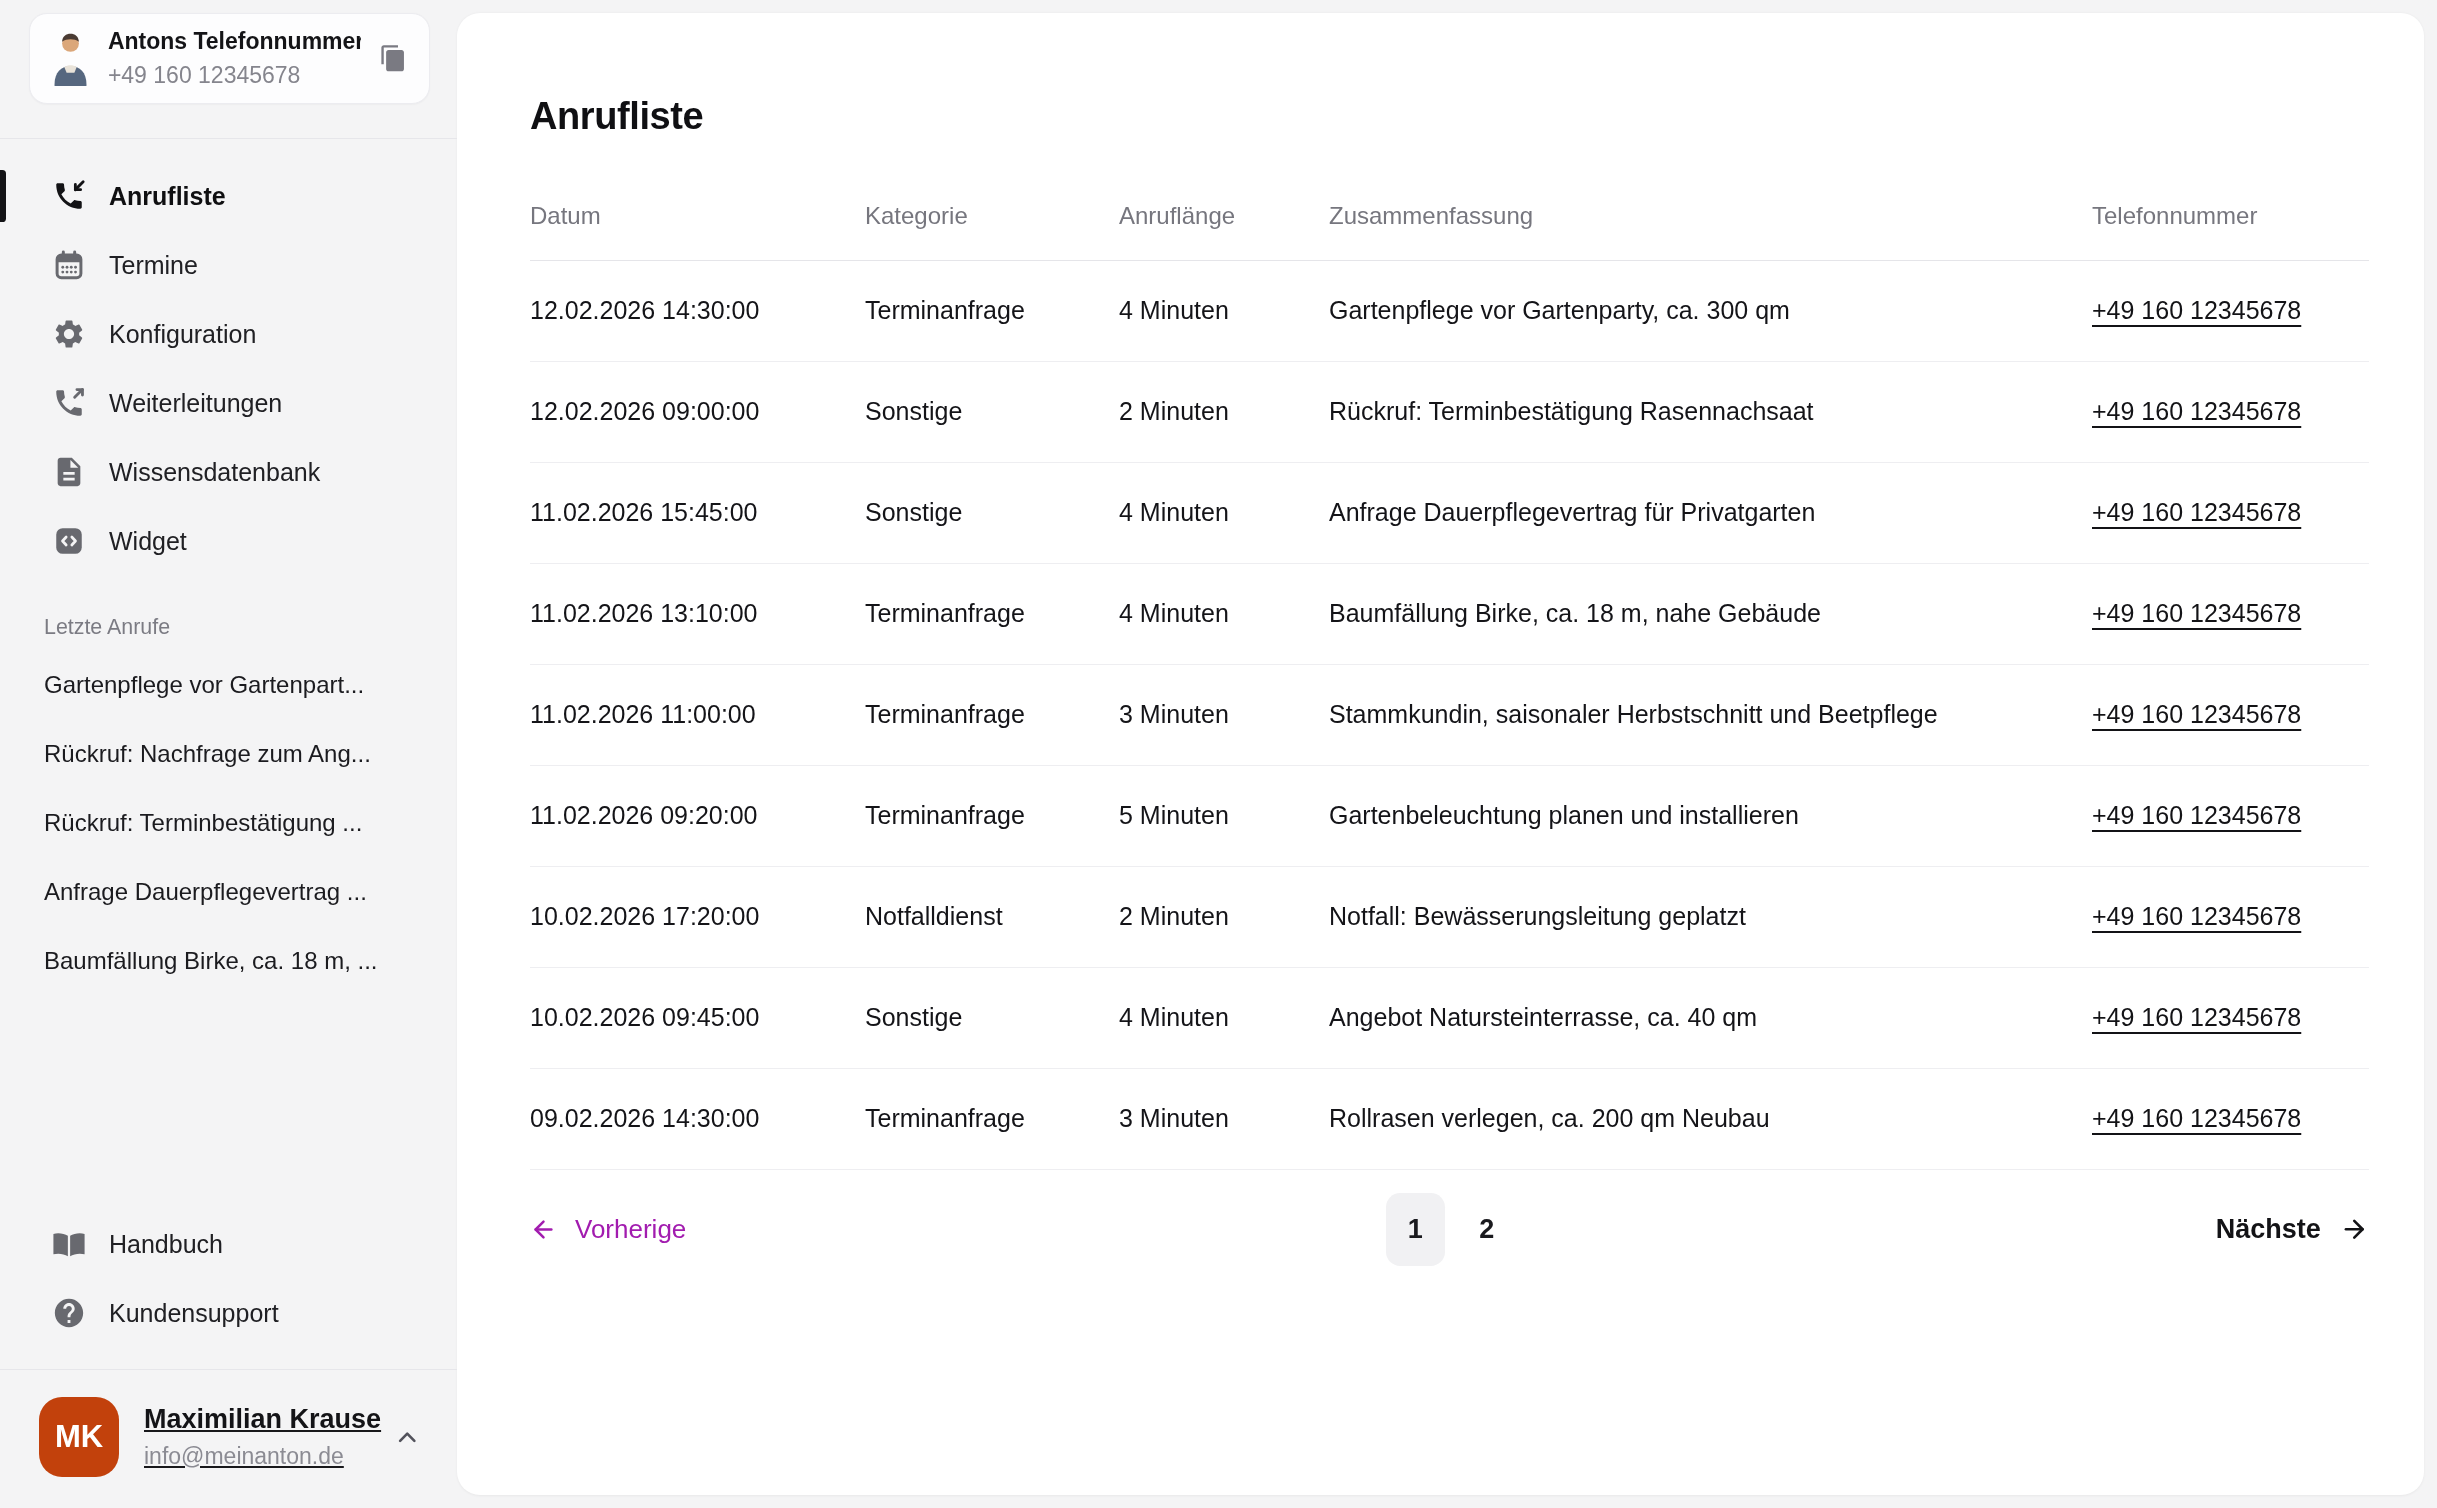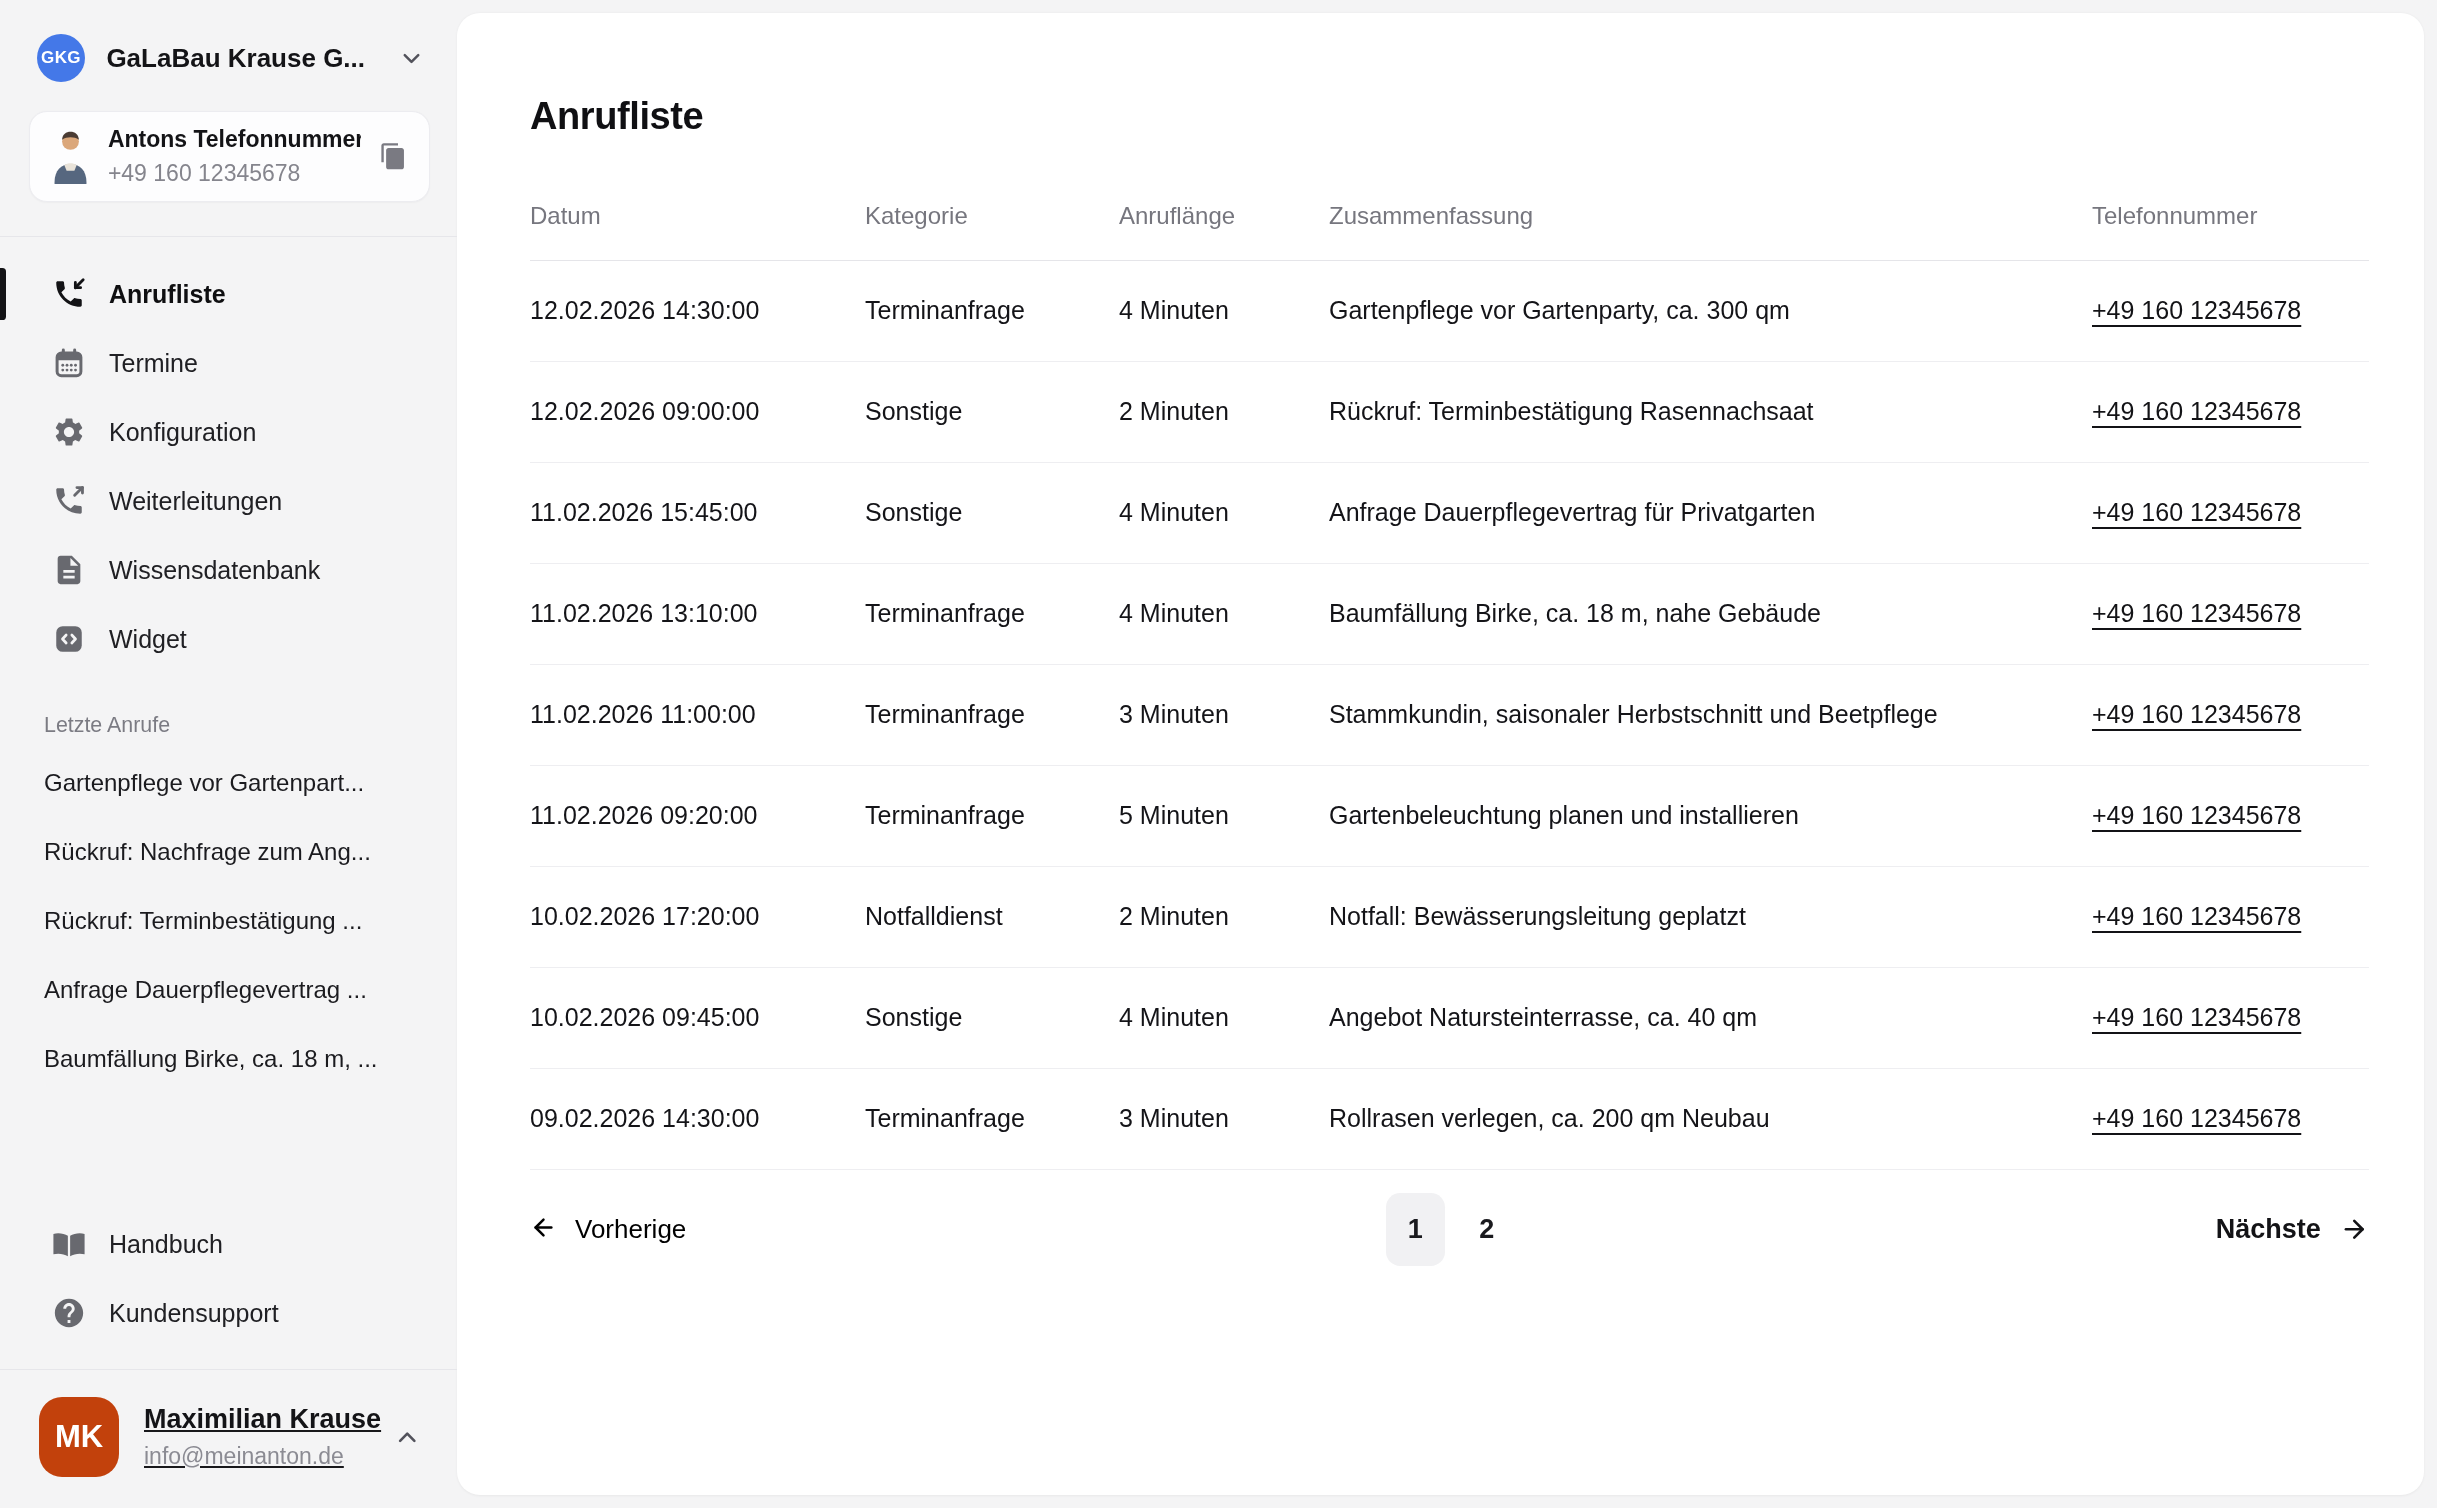--- a/index.html
+++ b/index.html
@@ -56,45 +56,36 @@
   table.calls { width: 100%; border-collapse: collapse; table-layout: fixed; }
   col.c-datum { width: 335px; } col.c-kat { width: 254px; } col.c-len { width: 210px; } col.c-sum { width: 763px; }
   th { text-align: left; font-size: 24px; font-weight: 500; color: #76767e; padding: 14.2px 18px 30px 0;
     border-bottom: 1.8px solid #e5e5e9; white-space: nowrap; }
   td { font-size: 25px; font-weight: 400; color: #141418; height: 101px; border-bottom: 0.9px solid #eeeef1;
     vertical-align: middle; white-space: nowrap; overflow: hidden; padding-right: 18px; }
   .phone-link { color: #131316; font-weight: 500; text-decoration: underline; text-underline-offset: 6.2px;
     text-decoration-thickness: 1.8px; cursor: pointer; }
 
   .pagination { display: flex; align-items: center; margin-top: 23px; }
-  .pag-prev { display: flex; gap: 18px; font-size: 26px; font-weight: 500; color: #000000; cursor: pointer; }
+  .pag-prev { display: flex; align-items: center; gap: 18px; font-size: 26px; font-weight: 500; color: #a21caf; cursor: pointer; }
   .pag-center { flex: 1; display: flex; justify-content: center; align-items: center; gap: 12.5px; }
   .page-btn { min-width: 59px; height: 73px; padding: 0 16px; border-radius: 14.2px; display: flex; align-items: center;
     justify-content: center; font-size: 27px; font-weight: 600; color: #1a1a1e; cursor: pointer; }
   .page-btn.current { background: #f1f1f3; }
   .pag-next { display: flex; align-items: center; gap: 19.6px; font-size: 27px; font-weight: 600; color: #131316; cursor: pointer; }
 
   svg { display: block; }
 </style>
 </head>
 <body>
 
 <div class="app">
 
   <aside class="sidebar">
 
-    <div class="org-row">
-      <div class="org-avatar">GKG</div>
-      <div class="org-name">GaLaBau Krause G...</div>
-      <span class="chev">
-        <svg width="27" height="27" viewBox="0 0 24 24" fill="none" stroke="currentColor" stroke-width="2.2" stroke-linecap="round" stroke-linejoin="round">
-            <polyline points="6 9 12 15 18 9"></polyline>
-          </svg>
-      </span>
-    </div>
 
     <div class="phone-card">
       <span class="pc-avatar">
         <svg width="39" height="55" viewBox="0 0 44 62">
           <path d="M4 60c0-13 7.5-20.5 18-20.5S40 47 40 60v2H4v-2z" fill="#56677f"></path>
           <path d="M15 40.5c2.2-1.3 4.6-2 7-2s4.8.7 7 2l-2.6 6.5h-8.8L15 40.5z" fill="#e9e3d9"></path>
           <circle cx="22" cy="14" r="9.5" fill="#dba77a"></circle>
           <path d="M12.5 12c.5-6 4.5-8.8 9.5-8.8s9 2.8 9.5 8.8c-2.8-1.9-6-2.7-9.5-2.7s-6.7.8-9.5 2.7z" fill="#4a3b33"></path>
         </svg>
       </span>

